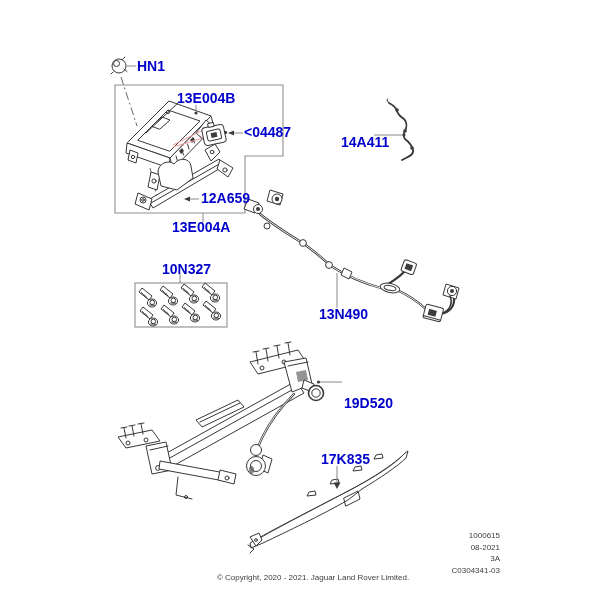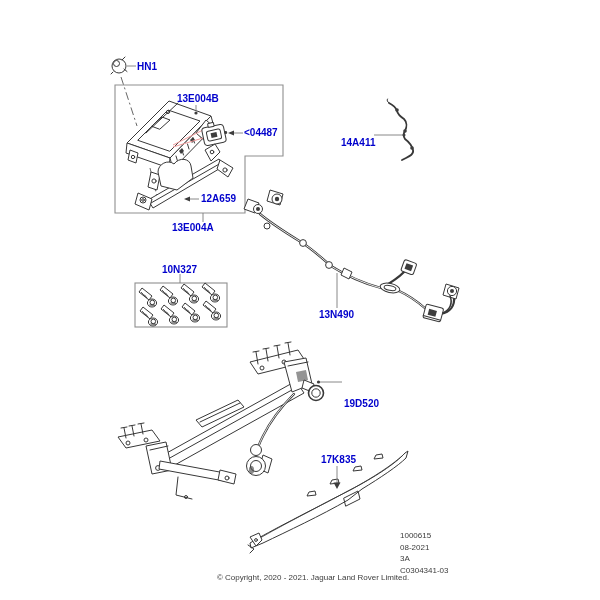--- a/index.html
+++ b/index.html
@@ -1,21 +1,21 @@
 <!DOCTYPE html>
 <html><head>
 <meta charset="utf-8">
 <style>
   html,body{margin:0;padding:0;background:#fff;}
   .stage{position:relative;width:600px;height:600px;background:#ffffff;overflow:hidden;
          font-family:"Liberation Sans",sans-serif;}
   .art{position:absolute;left:0;top:0;}
-  .plabel{position:absolute;font-size:10px;font-weight:bold;color:#0000cc;
+  .plabel{position:absolute;font-size:14px;font-weight:bold;color:#0000cc;
           white-space:nowrap;line-height:9px;}
-  .refblock{position:absolute;left:400px;top:530px;width:100px;text-align:left;
+  .refblock{position:absolute;left:400px;top:530px;width:100px;text-align:right;
             font-size:8px;line-height:11.6px;color:#3c3c3c;}
   .copyright{position:absolute;left:13px;top:573px;width:600px;text-align:center;
              font-size:8px;color:#3c3c3c;}
   svg{display:block;}
   .ln{fill:none;stroke:#383838;stroke-width:1;stroke-linecap:round;stroke-linejoin:round;}
   .fw{fill:#ffffff;stroke:#383838;stroke-width:1;stroke-linejoin:round;}
   .dk{fill:#3d3d3d;stroke:none;}
   .boxline{fill:none;stroke:#8f8f8f;stroke-width:1.1;}
   .leader{fill:none;stroke:#7a7a7a;stroke-width:0.9;}
   .cline{fill:none;stroke:#555;stroke-width:0.9;stroke-dasharray:8 3 2 3;}

